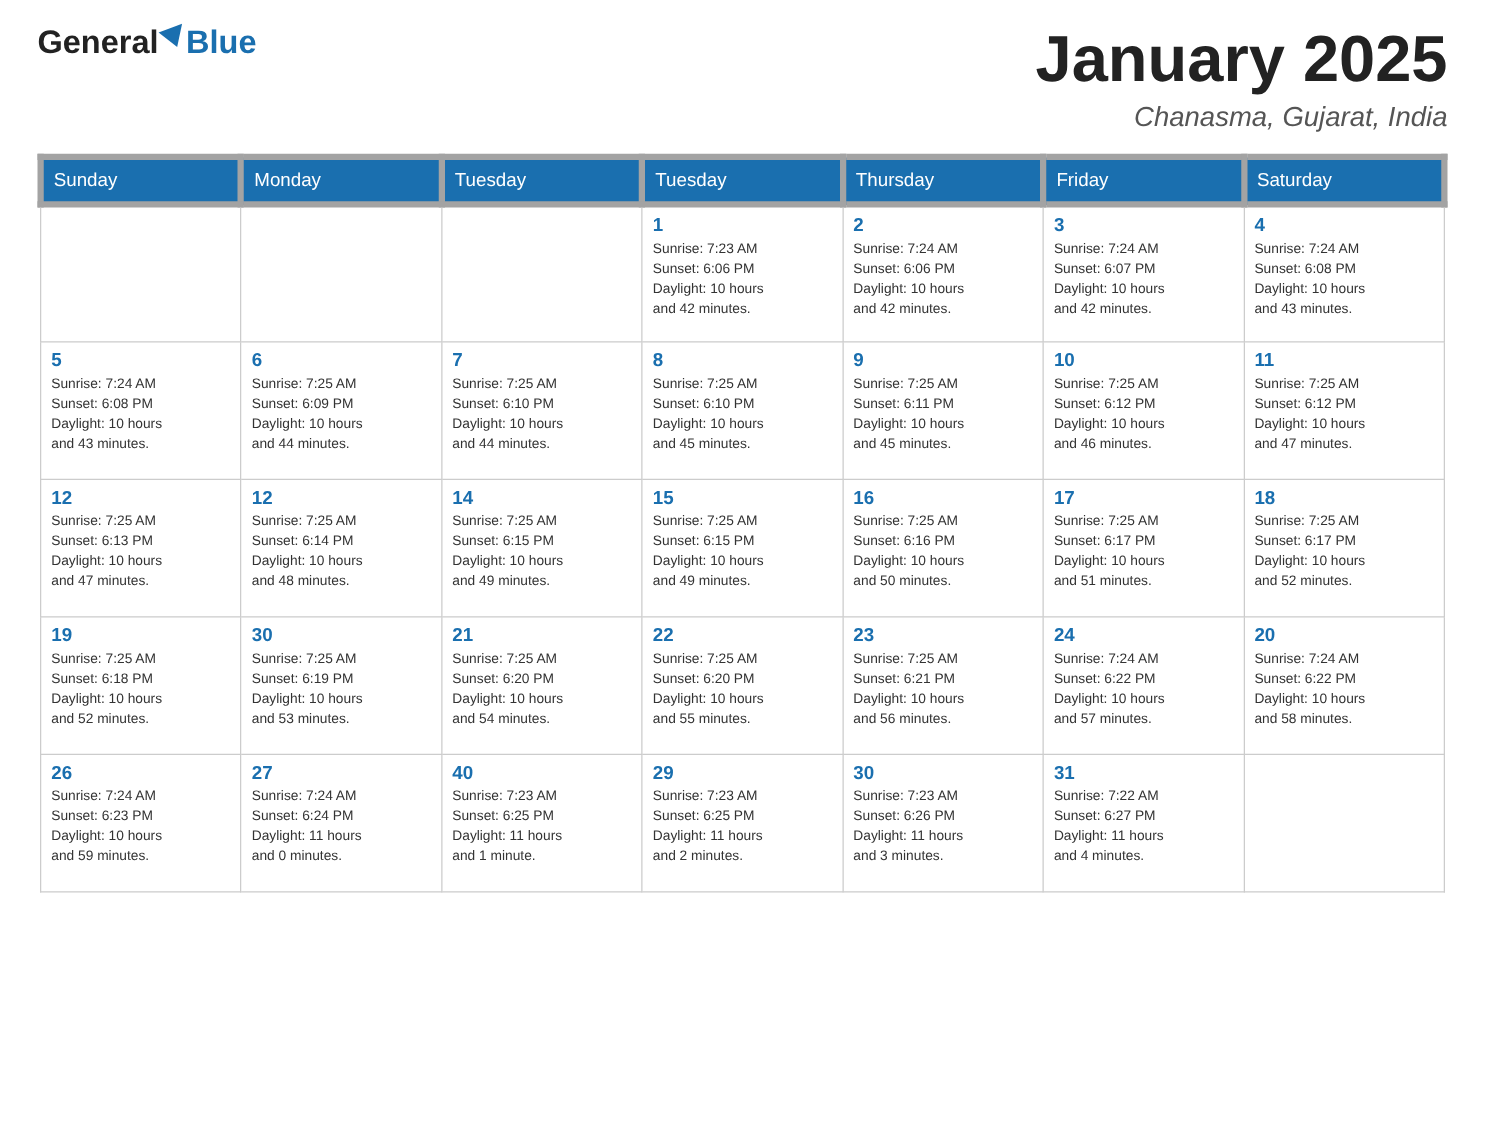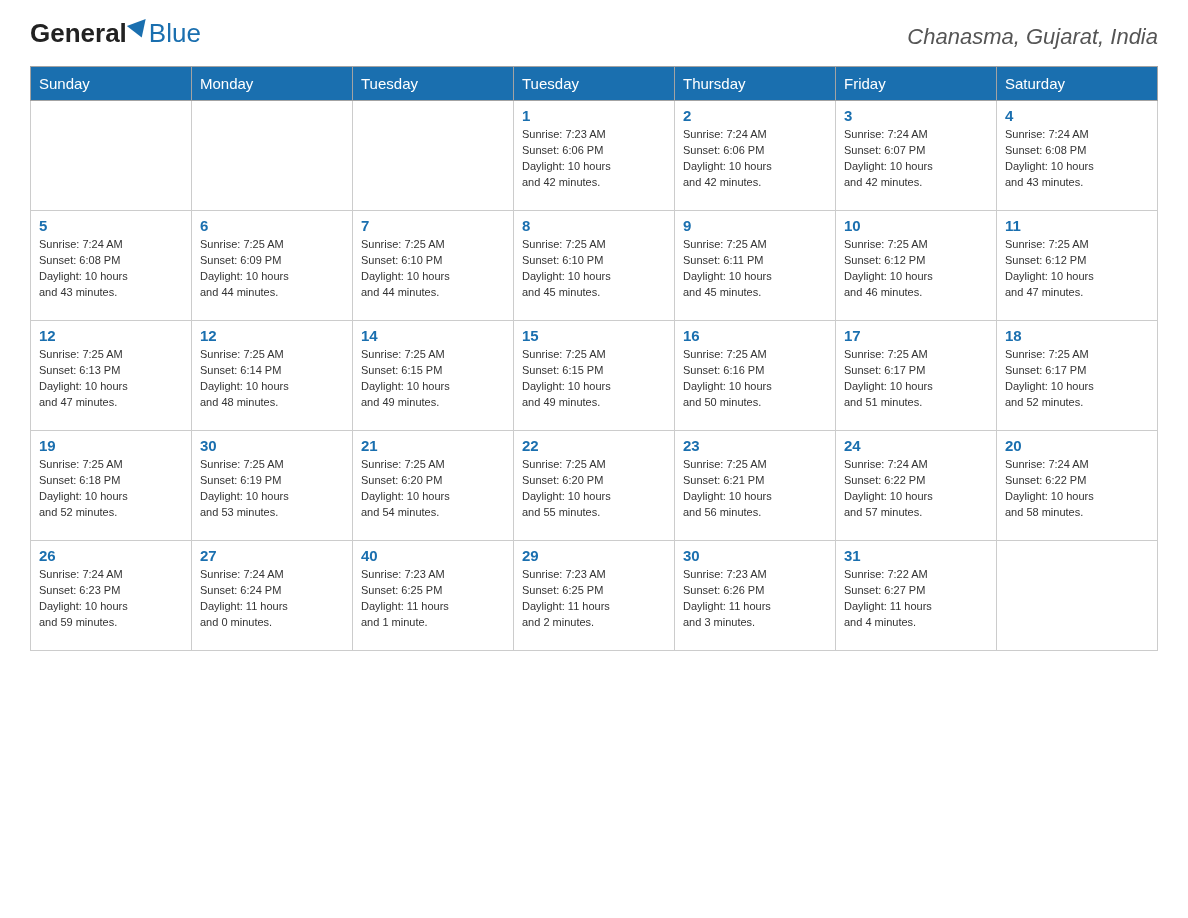--- a/index.html
+++ b/index.html
@@ -17,21 +17,21 @@
       margin-bottom: 16px;
     }
     .logo-general {
       font-size: 26px;
       font-weight: bold;
       color: #222;
       line-height: 1;
     }
     .logo-blue-text {
       font-size: 26px;
-      font-weight: normal;
+      font-weight: bold;
       color: #1a6faf;
       line-height: 1;
     }
     .logo-triangle {
       width: 0;
       height: 0;
       border-left: 10px solid transparent;
       border-right: 10px solid transparent;
       border-top: 16px solid #1a6faf;
       margin-left: 2px;
@@ -66,21 +66,21 @@
       border-collapse: collapse;
       table-layout: fixed;
     }
     thead th {
       background-color: #1a6faf;
       color: #fff;
       font-size: 15px;
       font-weight: normal;
       padding: 8px 8px;
       text-align: left;
-      border: 1px solid #a3a3a3;
+      border: 5px solid #a3a3a3;
     }
     tbody td {
       border: 1px solid #ccc;
       vertical-align: top;
       padding: 6px 8px;
       height: 110px;
     }
     .day-number {
       font-size: 15px;
       font-weight: bold;
@@ -102,20 +102,21 @@
 
 <div class="header">
   <div class="logo-wrapper">
     <div class="logo-top-row">
       <span class="logo-general">General</span>
       <div class="logo-triangle"></div>
     </div>
     <span class="logo-blue-text">Blue</span>
   </div>
   <div class="title-section">
+    <div class="calendar-title">January 2025</div>
     <div class="calendar-subtitle">Chanasma, Gujarat, India</div>
   </div>
 </div>
 
 <table>
   <thead>
     <tr>
     <th>Sunday</th>
         <th>Monday</th>
         <th>Tuesday</th>

